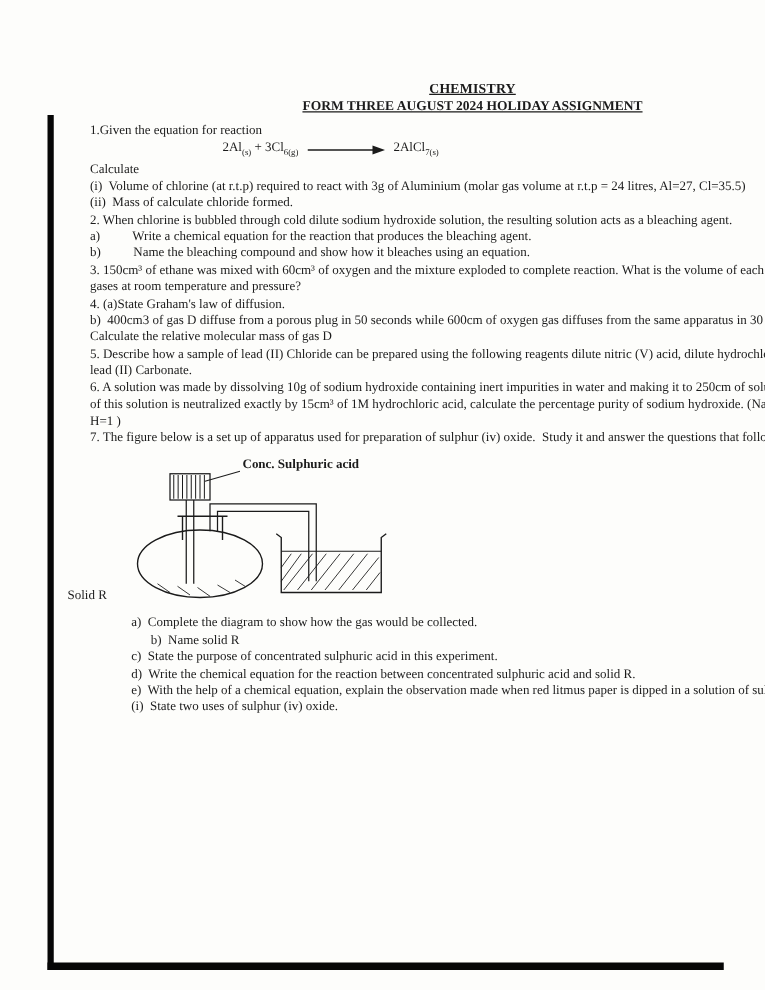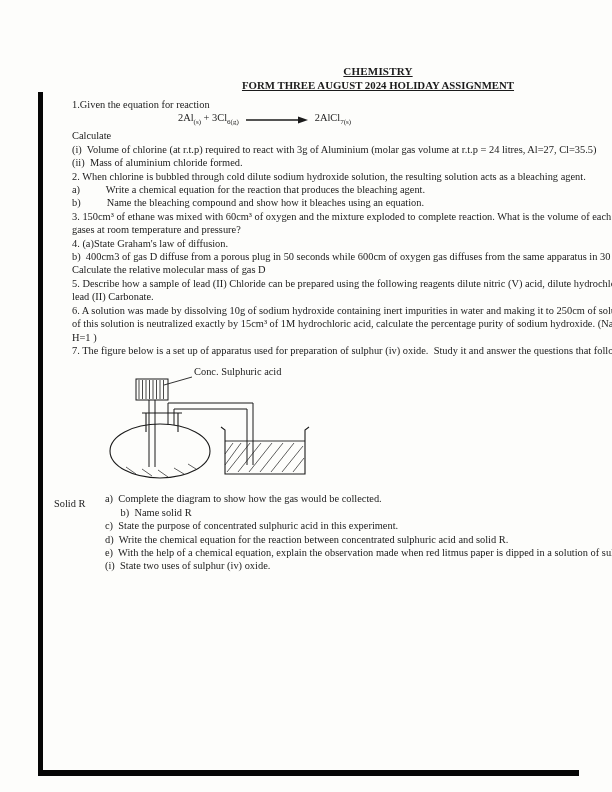--- a/index.html
+++ b/index.html
@@ -17,22 +17,22 @@
   .title{font-weight:bold;text-decoration:underline;font-size:11px;line-height:14px;letter-spacing:.2px;}
   .subtitle{font-weight:bold;text-decoration:underline;font-size:10.8px;line-height:14px;}
   p.line{margin:0;white-space:pre-wrap;}
   .equation{display:flex;align-items:center;gap:7px;margin:1px 0 1px 106px;height:16px;}
   .equation sub{font-size:7px;}
   .marks-line{display:flex;justify-content:space-between;}
   .mt-blank{margin-top:13px;}
   .q2sub{margin-left:36px;}
   .q7{margin-top:23px;}
   .diagram{position:relative;height:124px;margin-top:7px;}
-  .acid-label{position:absolute;left:122px;top:1px;}
-  .solid-label{position:absolute;left:-18px;top:106px;margin-top:27px;}
+  .acid-label{position:absolute;left:122px;top:1px;font-weight:bold;}
+  .solid-label{position:absolute;left:-18px;top:106px;}
   .apparatus{position:absolute;left:28px;top:11px;}
   .subq{margin-left:33px;margin-top:4px;}
   .app-stroke{stroke:#1b1b1b;fill:none;}
 </style>
 </head>
 <body>
 
 <div class="page">
   <div class="border-left"></div>
   <div class="border-bottom"></div>
@@ -51,21 +51,21 @@
       <svg width="62" height="10" viewBox="0 0 62 10">
         <line x1="0" y1="5" x2="55" y2="5" stroke="#1b1b1b" stroke-width="1.3"></line>
         <polygon points="62,5 52,1.4 52,8.6" fill="#1b1b1b"></polygon>
       </svg>
       <span><span>2AlCl</span><sub>7(s)</sub></span>
     </div>
 
     <p class="line">Calculate</p>
     <p class="line">(i)  Volume of chlorine (at r.t.p) required to react with 3g of Aluminium (molar gas volume at r.t.p = 24 litres, Al=27, Cl=35.5)</p>
     <div class="marks-line">
-      <p class="line">(ii)  Mass of aluminium chloride formed.</p>
+      <p class="line">(ii)  Mass of calculate chloride formed.</p>
 
     </div>
 
     <p class="line">2. When chlorine is bubbled through cold dilute sodium hydroxide solution, the resulting solution acts as a bleaching agent.</p>
     <p class="line q2sub">a)          Write a chemical equation for the reaction that produces the bleaching agent.</p>
     <p class="line q2sub">b)          Name the bleaching compound and show how it bleaches using an equation.</p>
 
     <p class="line mt-blank">3. 150cm³ of ethane was mixed with 60cm³ of oxygen and the mixture exploded to complete reaction. What is the volume of each of the remaining gases at room temperature and pressure?</p>
     <p class="line">4. (a)State Graham's law of diffusion.</p>
     <p class="line">b)  400cm3 of gas D diffuse from a porous plug in 50 seconds while 600cm of oxygen gas diffuses from the same apparatus in 30 seconds. Calculate the relative molecular mass of gas D</p>

